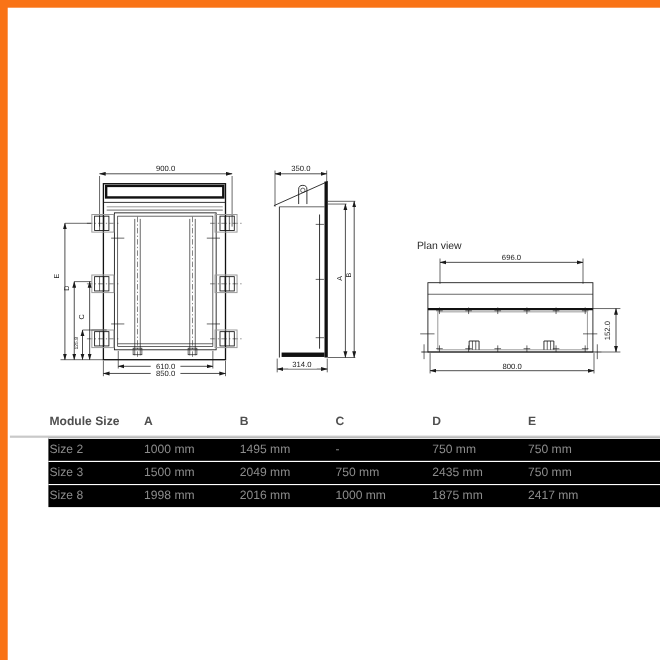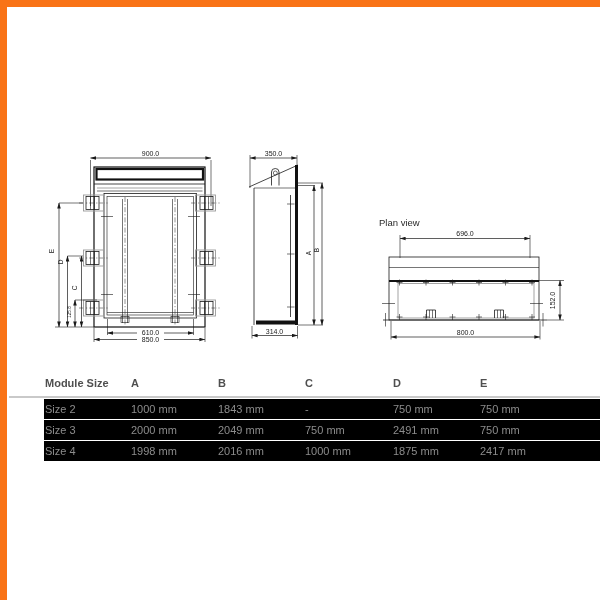--- a/index.html
+++ b/index.html
@@ -242,35 +242,35 @@
       <div class="cell">B</div>
       <div class="cell">C</div>
       <div class="cell">D</div>
       <div class="cell">E</div>
     </div>
     <div class="thead-rule"></div>
     <div class="tbody">
       <div class="trow row-gray">
         <div class="cell">Size 2</div>
         <div class="cell">1000 mm</div>
-        <div class="cell">1843 mm</div>
+        <div class="cell">1495 mm</div>
         <div class="cell">-</div>
         <div class="cell">750 mm</div>
         <div class="cell">750 mm</div>
       </div>
       <div class="trow row-white">
         <div class="cell">Size 3</div>
-        <div class="cell">2000 mm</div>
+        <div class="cell">1500 mm</div>
         <div class="cell">2049 mm</div>
         <div class="cell">750 mm</div>
-        <div class="cell">2491 mm</div>
+        <div class="cell">2435 mm</div>
         <div class="cell">750 mm</div>
       </div>
       <div class="trow row-gray">
-        <div class="cell">Size 4</div>
+        <div class="cell">Size 8</div>
         <div class="cell">1998 mm</div>
         <div class="cell">2016 mm</div>
         <div class="cell">1000 mm</div>
         <div class="cell">1875 mm</div>
         <div class="cell">2417 mm</div>
       </div>
     </div>
   </div>
 </div>
 

